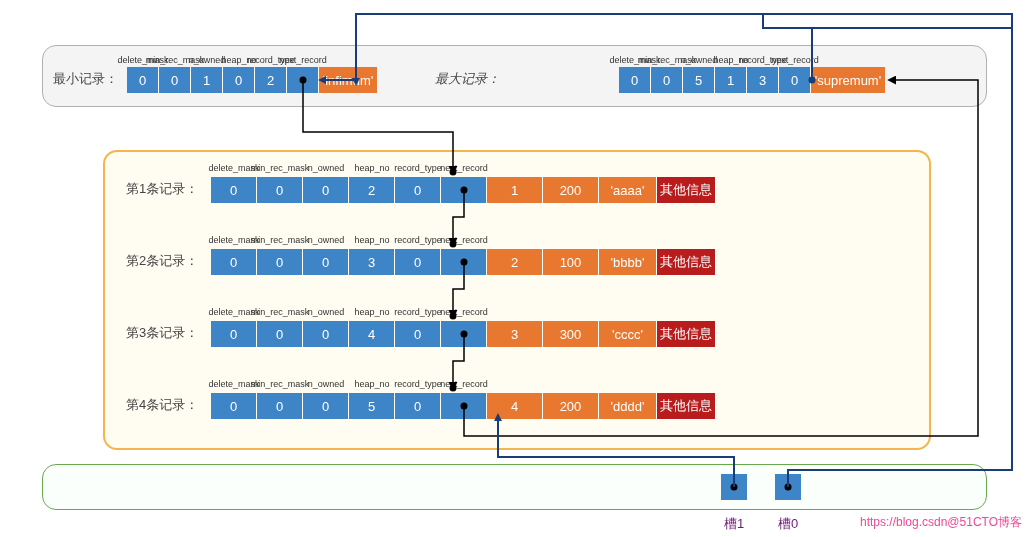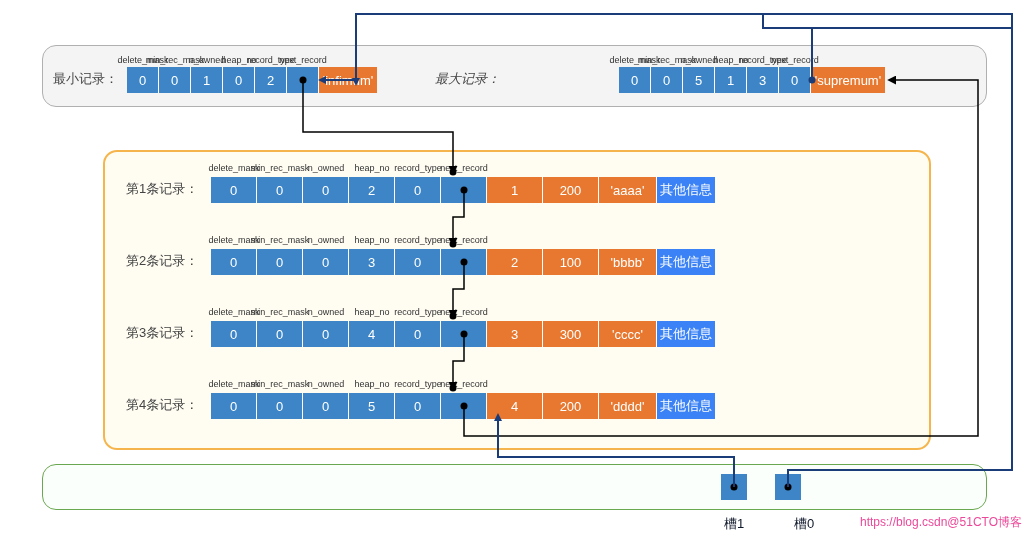--- a/index.html
+++ b/index.html
@@ -12,38 +12,38 @@
   .panel-bot { left: 42px; top: 464px; width: 945px; height: 46px; border: 1px solid #6aa84f; background: #fbfffb; }
   
   .row { position: absolute; display: flex; align-items: center; justify-content: flex-end; }
   .row-label { font-size: 13px; color: #444; white-space: nowrap; }
   
   .cells { display: flex; }
   .cell { height: 26px; display: flex; align-items: center; justify-content: center; color: #fff; font-size: 13px; border-right: 1px solid #fff; }
   .cell:last-child { border-right: none; }
   .blue { background: #3d85c6; }
   .orange { background: #e8782f; }
-  .gray { background: #3b82f6; }
+  .gray { background: #b91c1c; }
   
   .headers { display: flex; position: absolute; }
   .hcell { font-size: 9px; color: #333; text-align: center; display: flex; align-items: flex-end; justify-content: center; padding-bottom: 1px; }
   
   
   .top-cell { width: 32px; }
   .top-inf { width: 58px; }
   
   
   .mid-cell { width: 46px; }
   .mid-data { width: 56px; }
   .mid-name { width: 58px; }
   .mid-other { width: 58px; }
   
   
   .slot { position: absolute; width: 26px; height: 26px; background: #3d85c6; }
-  .slot-label { position: absolute; font-size: 13px; color: #0f172a; }
+  .slot-label { position: absolute; font-size: 13px; color: #701a75; }
   
   .watermark { position: absolute; right: 10px; bottom: 6px; font-size: 12px; color: #ec4899; }
   
   
   svg.arrows { position: absolute; left: 0; top: 0; width: 1032px; height: 537px; pointer-events: none; }
   .dot { fill: #000; }
   .line { stroke: #000; stroke-width: 1.5; fill: none; }
   .bline { stroke: #1a3d7a; stroke-width: 2; fill: none; }
   .arrowhead { fill: #000; }
 </style>
@@ -189,21 +189,21 @@
   <div class="cell blue mid-cell"></div>
   <div class="cell orange mid-data">4</div>
   <div class="cell orange mid-data">200</div>
   <div class="cell orange mid-name">'dddd'</div>
   <div class="cell gray mid-other">其他信息</div>
 </div>
 
 <div class="slot" style="left:721px; top:474px;"></div>
 <div class="slot" style="left:775px; top:474px;"></div>
 <div class="slot-label" style="left:724px; top:515px;">槽1</div>
-<div class="slot-label" style="left:778px; top:515px;margin-left:16px;">槽0</div>
+<div class="slot-label" style="left:778px; top:515px;">槽0</div>
 
 <div class="watermark">https://blog.csdn@51CTO博客</div>
 
 <svg class="arrows">
   <defs>
     <marker id="arr" viewBox="0 0 10 10" refX="8" refY="5" markerWidth="6" markerHeight="6" orient="auto">
       <path d="M 0 0 L 10 5 L 0 10 z" class="arrowhead"></path>
     </marker>
   </defs>
 

